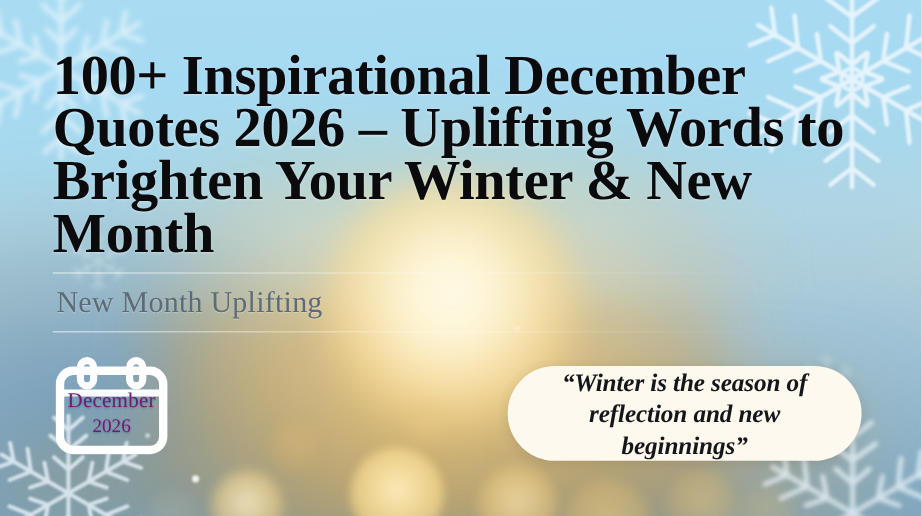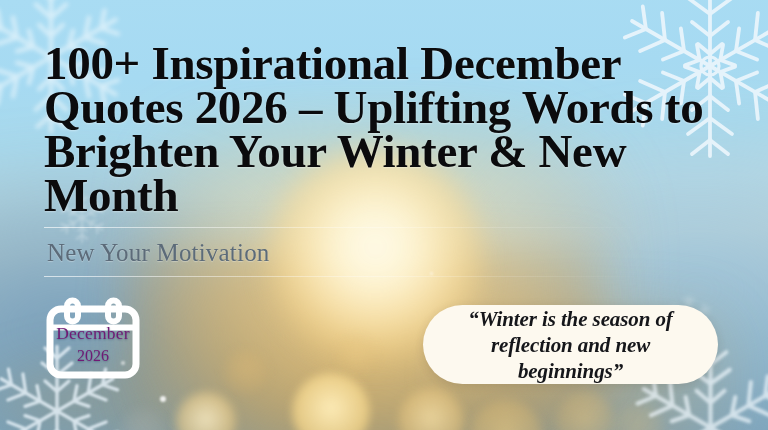--- a/index.html
+++ b/index.html
@@ -308,21 +308,21 @@
         <use href="#mrarm" transform="rotate(300 50 50)"></use>
       </g>
     </svg>
   </div>
 
   <div class="content">
 
     <div id="title">100+ Inspirational December Quotes 2026 – Uplifting Words to Brighten Your Winter &amp; New Month</div>
 
     <div class="rule" id="rule-top"></div>
-    <div id="subtitle">New Your Motivation</div>
+    <div id="subtitle">New Month Uplifting</div>
     <div class="rule" id="rule-bot"></div>
 
     <div id="calendar">
       <svg width="94" height="82" viewBox="0 0 94 82">
         <g fill="none" stroke="#ffffff" stroke-linecap="round" stroke-linejoin="round">
           <rect x="4" y="12" width="86" height="66" rx="11" stroke-width="7"></rect>
           <line x1="6" y1="30.5" x2="88" y2="30.5" stroke-width="6"></line>
           <rect x="21" y="3.5" width="11" height="21" rx="5.5" stroke-width="6"></rect>
           <rect x="62" y="3.5" width="11" height="21" rx="5.5" stroke-width="6"></rect>
         </g>

